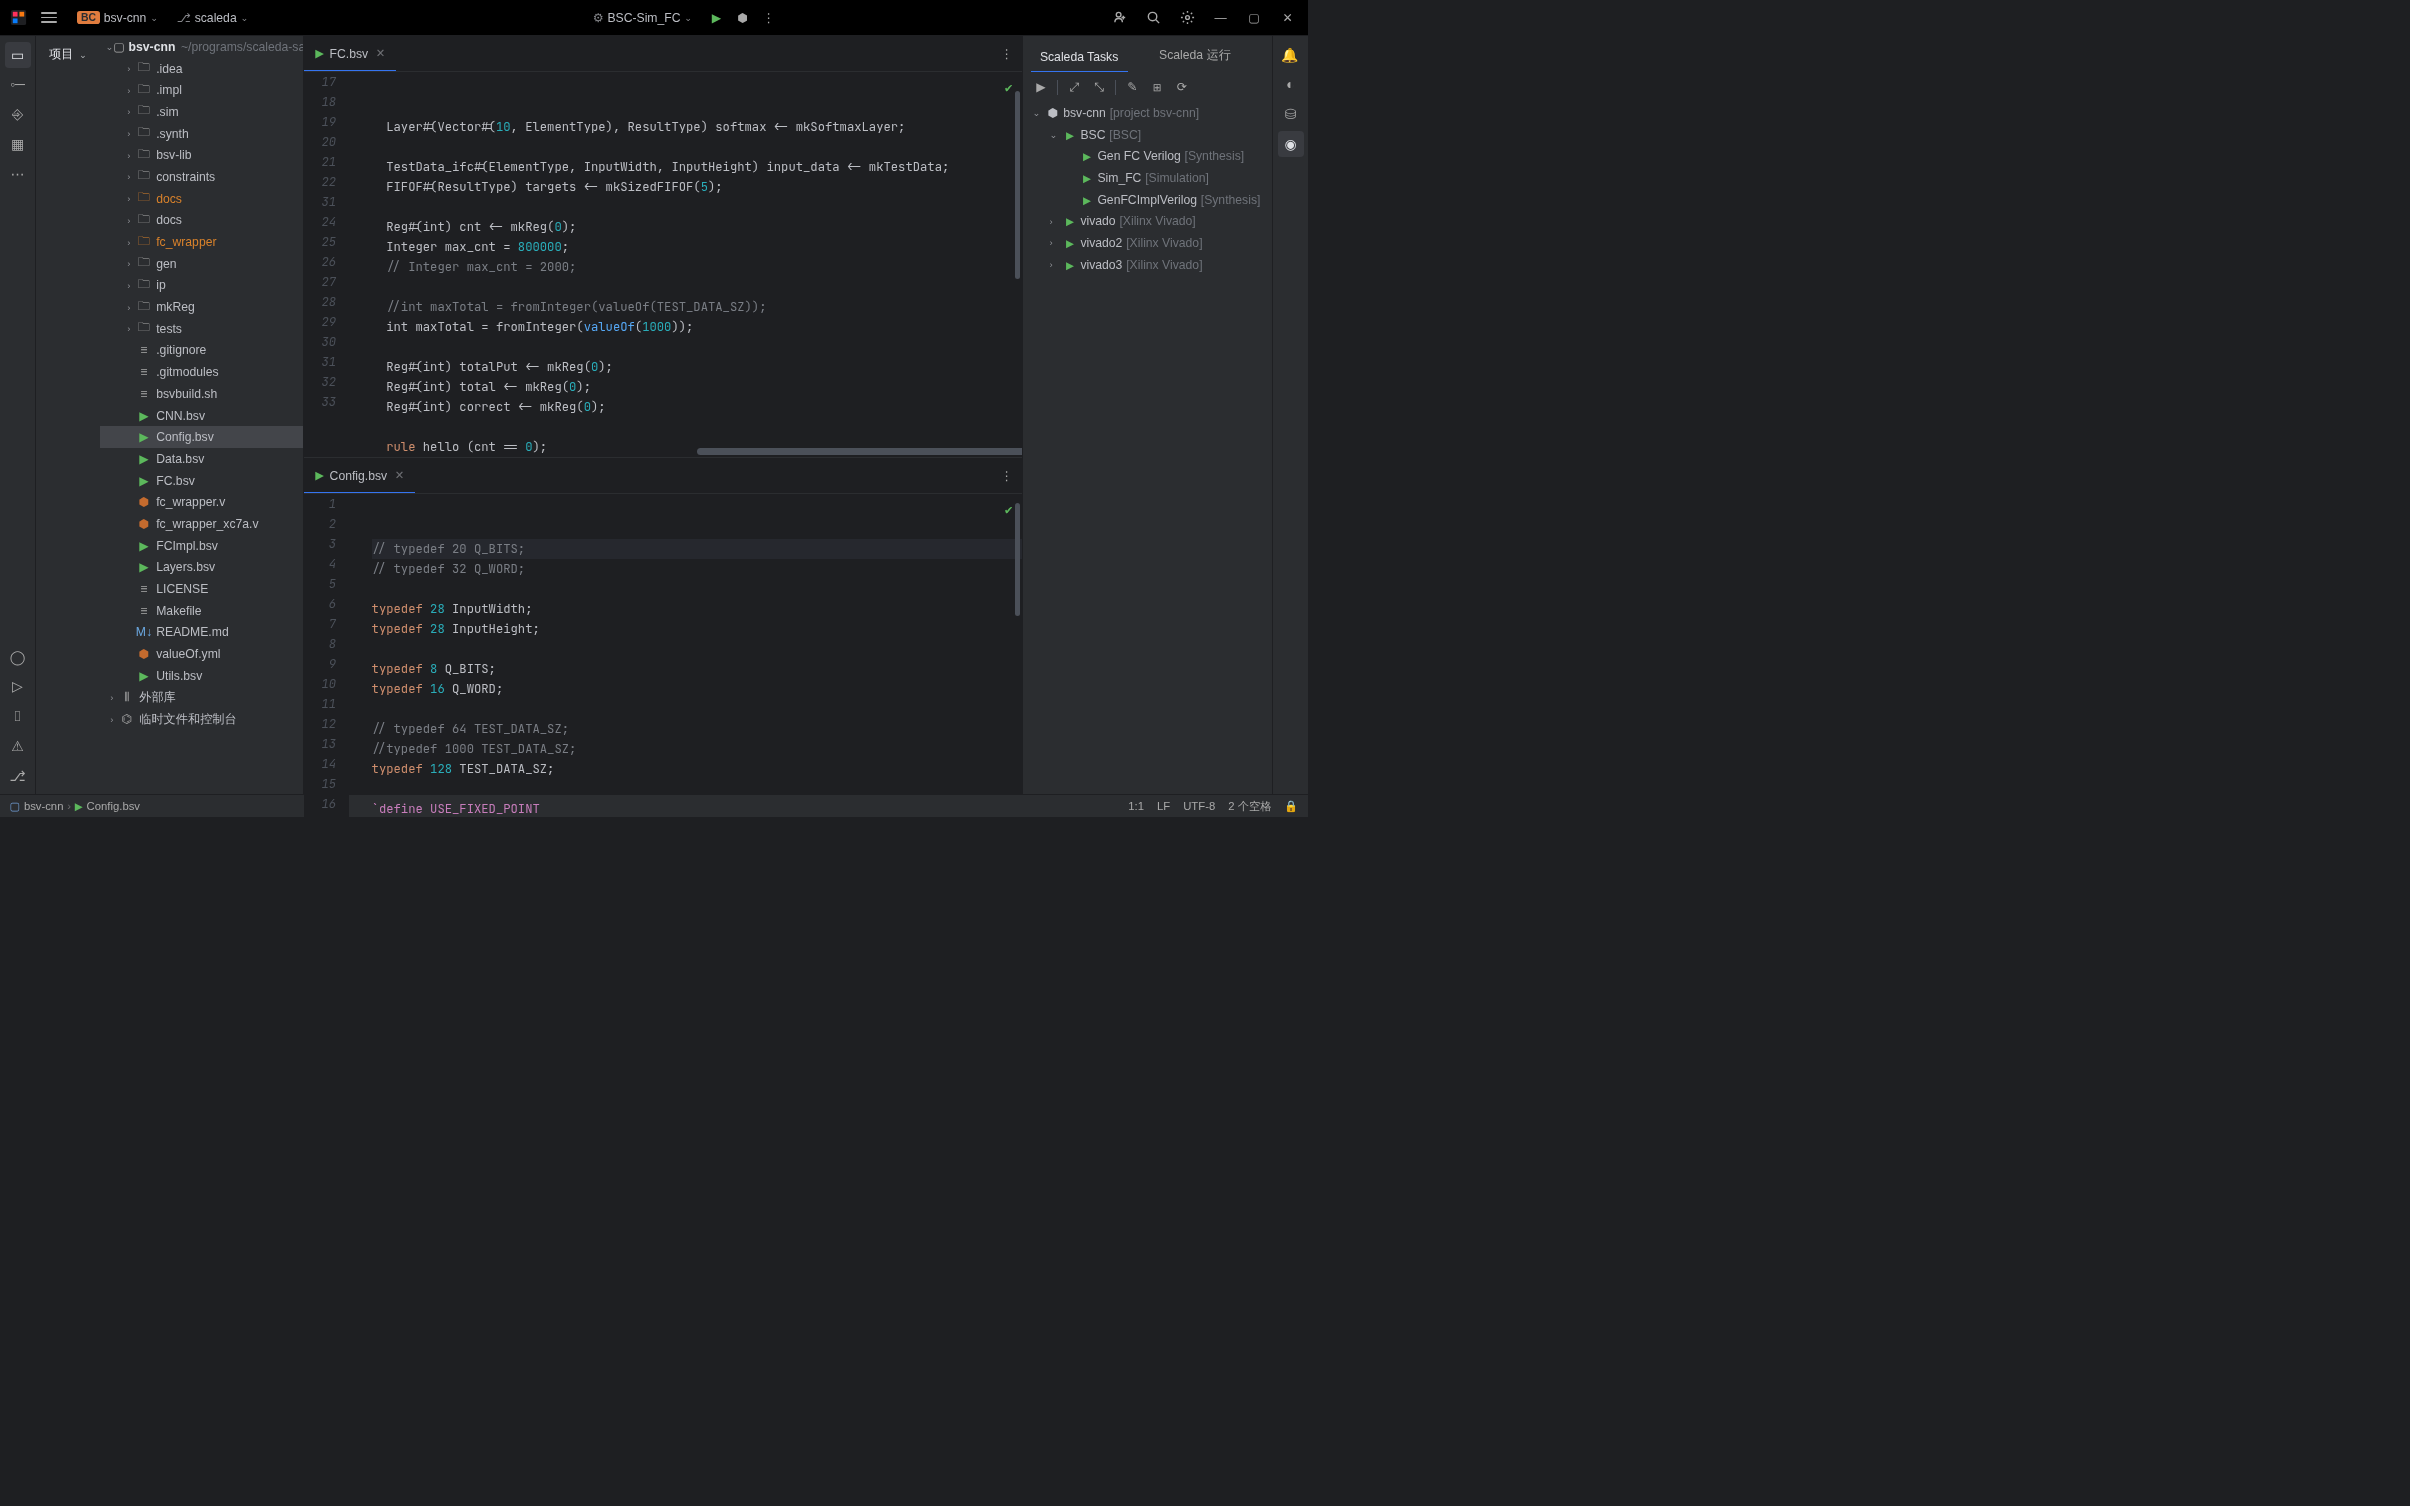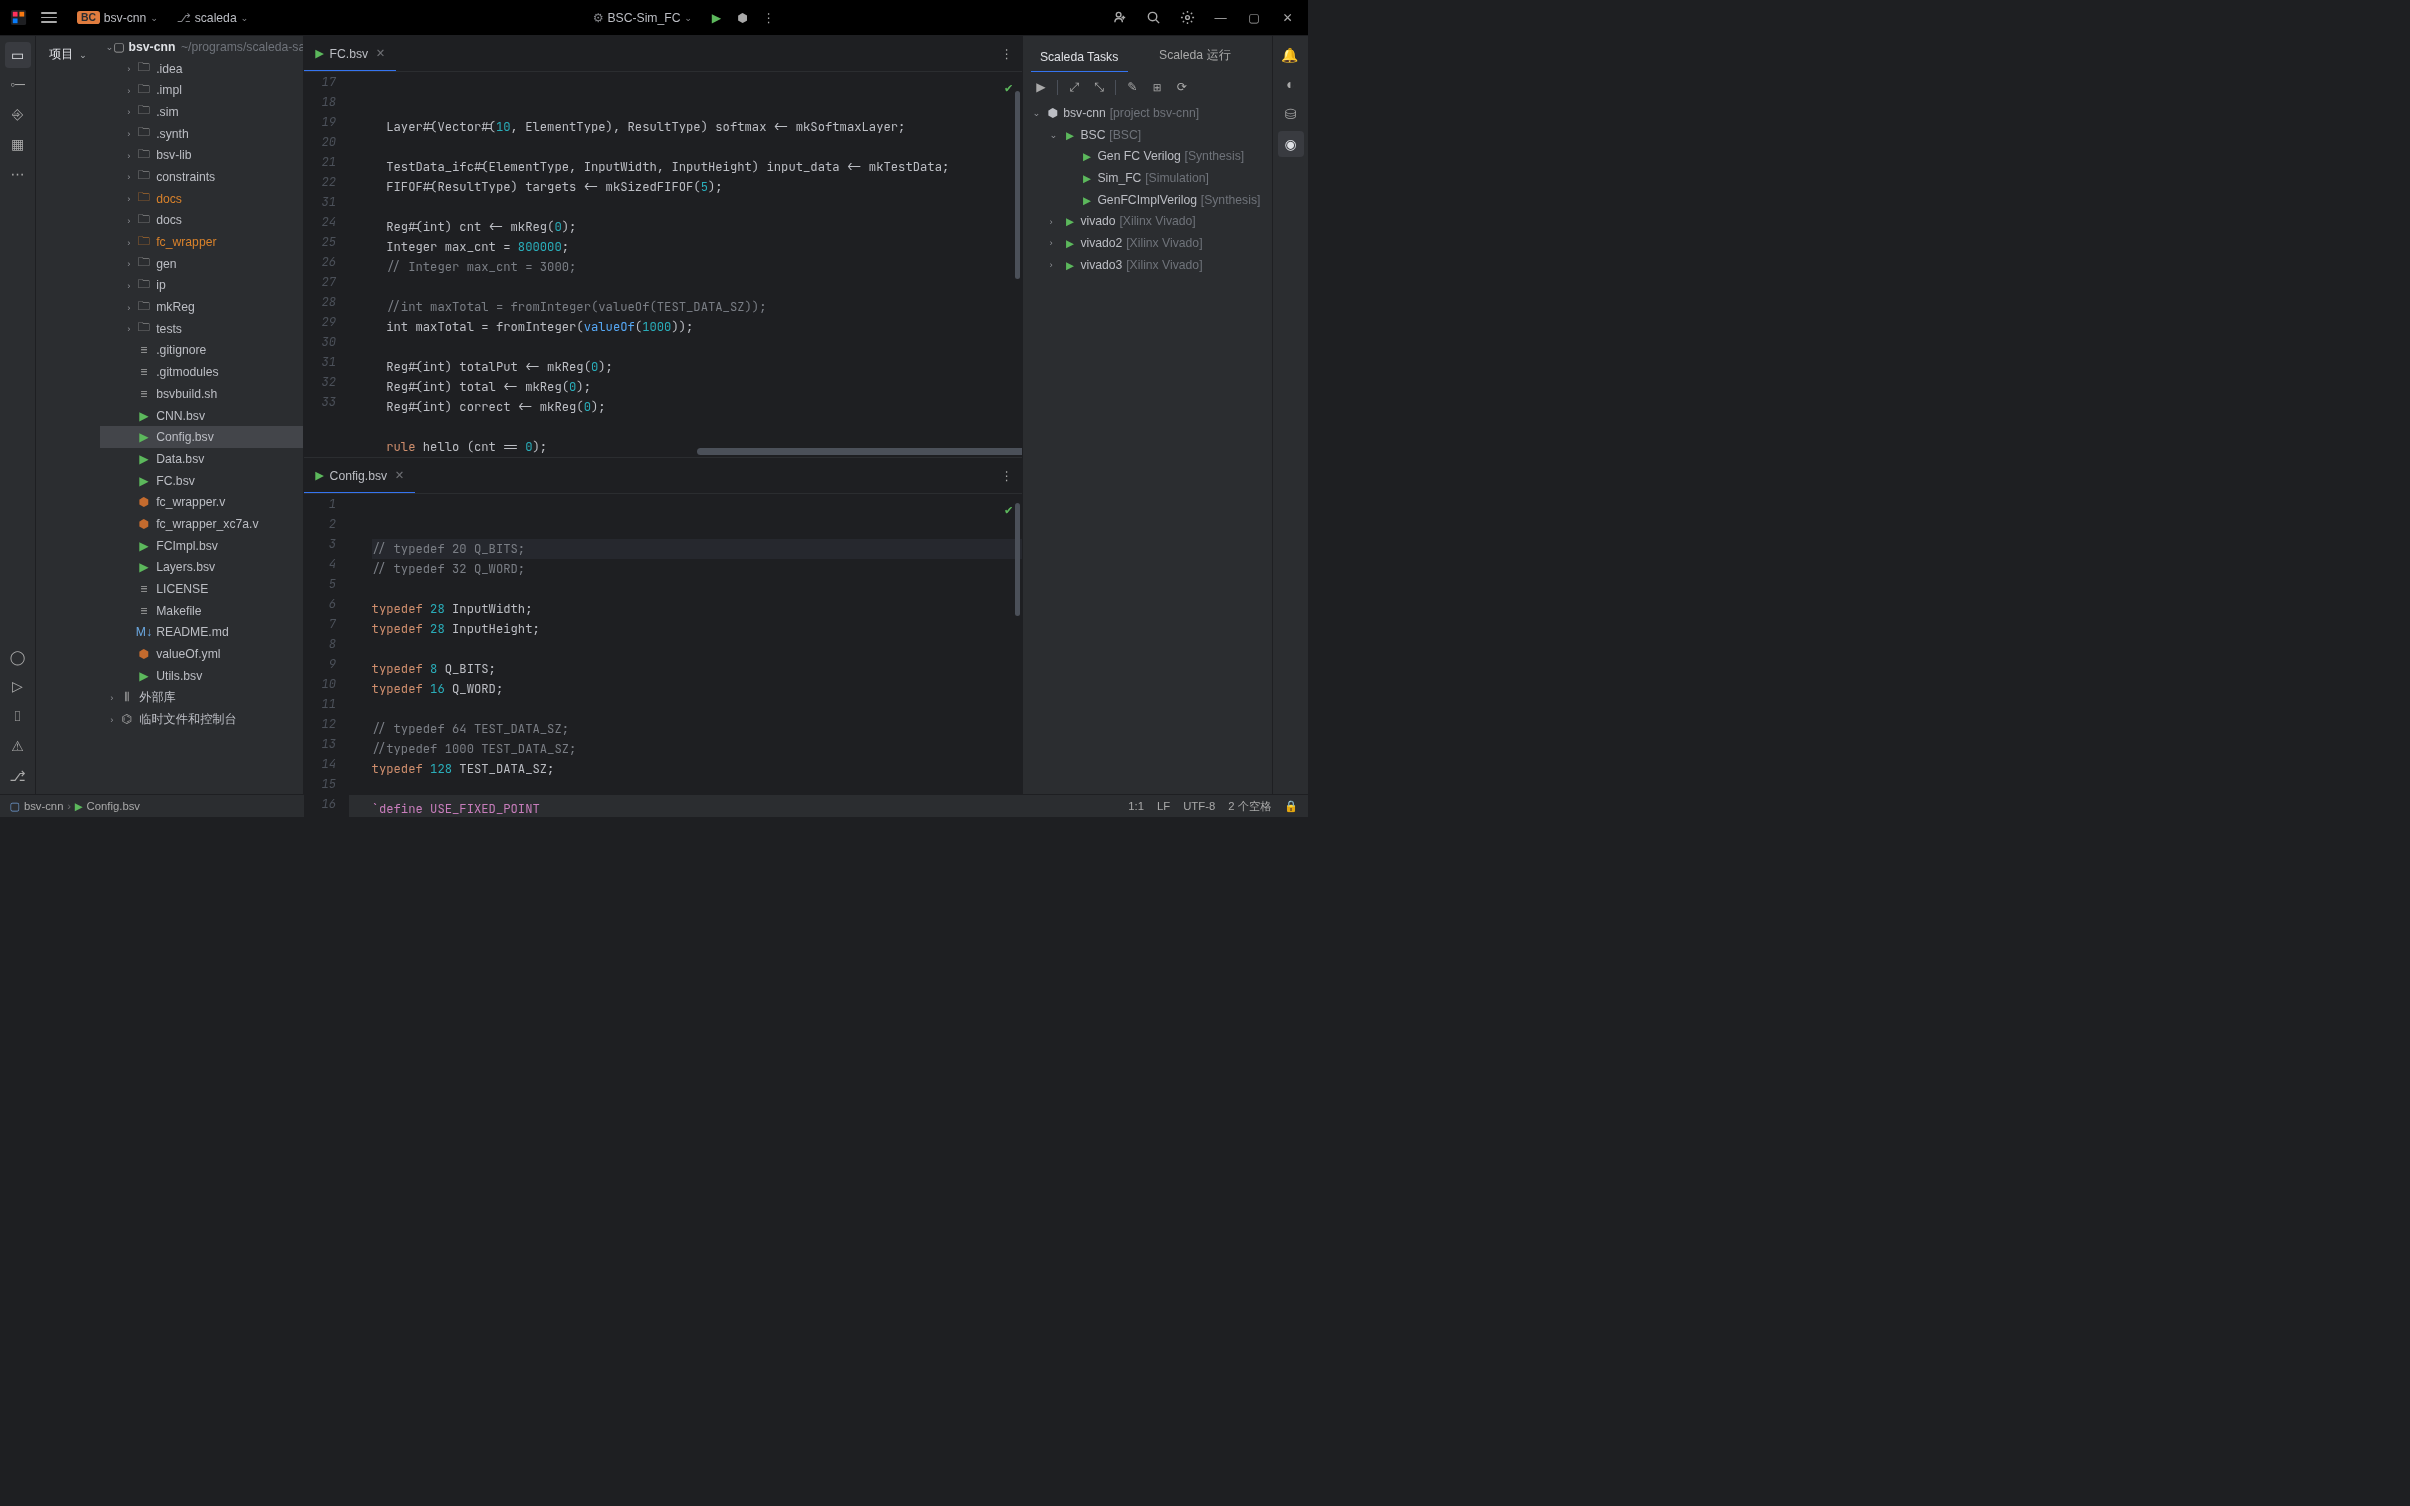--- a/index.html
+++ b/index.html
@@ -417,21 +417,21 @@
             </div>
           <div class="code-content" id="code-top">
 
           <div class="code-line"><span>  Layer#(Vector#(</span><span class="num">10</span><span>, ElementType), ResultType) softmax &lt;- mkSoftmaxLayer;</span></div>
               <div class="code-line"></div>
               <div class="code-line"><span>  TestData_ifc#(ElementType, InputWidth, InputHeight) input_data &lt;- mkTestData;</span></div>
               <div class="code-line"><span>  FIFOF#(ResultType) targets &lt;- mkSizedFIFOF(</span><span class="num">5</span><span>);</span></div>
               <div class="code-line"></div>
               <div class="code-line"><span>  Reg#(int) cnt &lt;- mkReg(</span><span class="num">0</span><span>);</span></div>
               <div class="code-line"><span>  Integer max_cnt = </span><span class="num">800000</span><span>;</span></div>
-              <div class="code-line"><span class="comment">  // Integer max_cnt = 3000;</span></div>
+              <div class="code-line"><span class="comment">  // Integer max_cnt = 2000;</span></div>
               <div class="code-line"></div>
               <div class="code-line"><span class="comment">  //int maxTotal = fromInteger(valueOf(TEST_DATA_SZ));</span></div>
               <div class="code-line"><span>  int maxTotal = fromInteger(</span><span class="func">valueOf</span><span>(</span><span class="num">1000</span><span>));</span></div>
               <div class="code-line"></div>
               <div class="code-line"><span>  Reg#(int) totalPut &lt;- mkReg(</span><span class="num">0</span><span>);</span></div>
               <div class="code-line"><span>  Reg#(int) total &lt;- mkReg(</span><span class="num">0</span><span>);</span></div>
               <div class="code-line"><span>  Reg#(int) correct &lt;- mkReg(</span><span class="num">0</span><span>);</span></div>
               <div class="code-line"></div>
               <div class="code-line"><span>  </span><span class="kw">rule</span><span> hello (cnt == </span><span class="num">0</span><span>);</span></div>
               <div class="hscroll" style="bottom:1.9px"></div>

